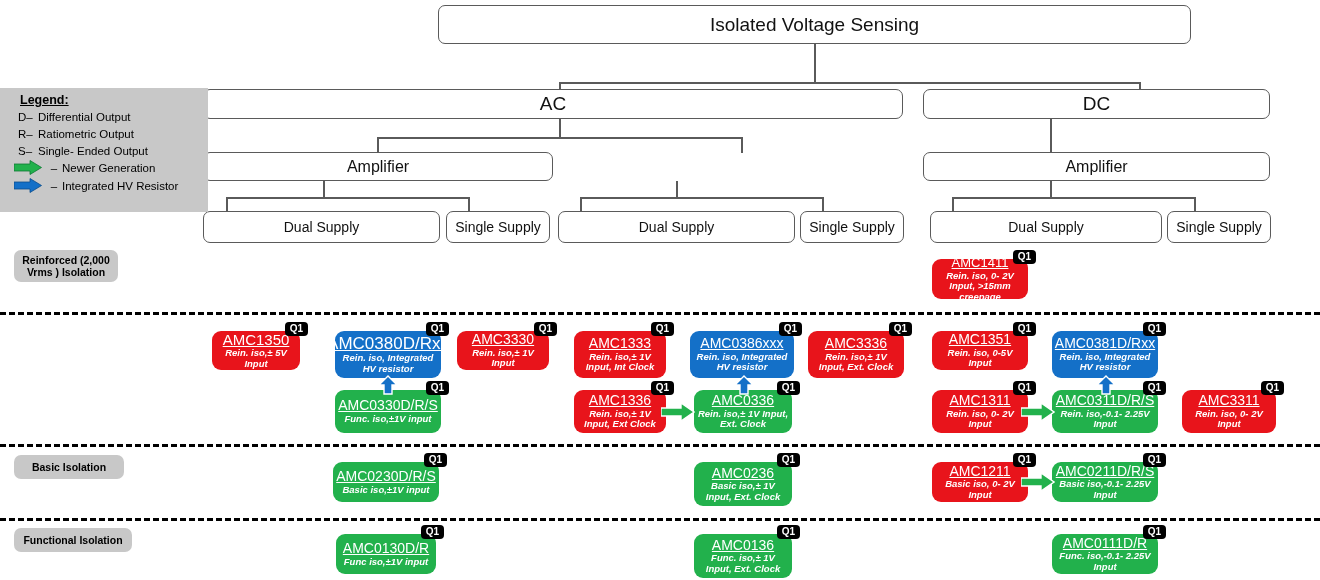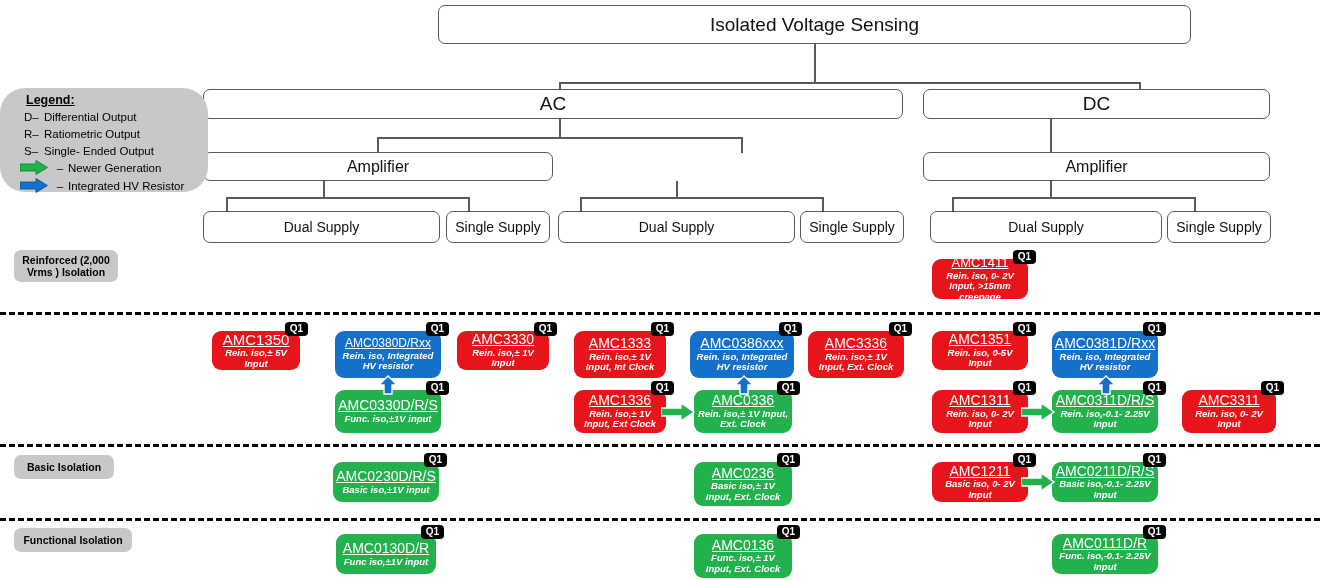--- a/index.html
+++ b/index.html
@@ -36,25 +36,24 @@
   
   .sep {
     position: absolute; left: 0; width: 1320px; height: 0;
     border-top: 3px dashed #000;
     z-index: 2;
   }
 
   
   #legend {
     position: absolute; left: 0; top: 88px;
-    width: 208px; height: 104px;
+    width: 208px; height: 124px;
     background: #c8c8c8;
     z-index: 6;
-    padding: 5px 0 0 18px;
-    border-radius: 25px;
+    padding: 5px 0 0 12px;
   }
   #legend .ltitle {
     font-size: 12.5px; font-weight: bold; color: #000;
     text-decoration: underline; margin-left: 8px;
   }
   #legend .lrow {
     font-size: 11.5px; color: #000; margin-top: 2px;
     display: flex; align-items: center; height: 15px;
   }
   #legend .lkey { width: 20px; margin-left: 6px; }
@@ -217,21 +216,21 @@
         <path d="M0 4 H16 V0.5 L27.5 7.5 L16 14.5 V11 H0 Z" fill="#1470c8" stroke="#0b4d8c" stroke-width="0.8"></path>
       </svg>
       <span class="legdash">–</span>
       <span class="ltext">Integrated HV Resistor</span>
     </div>
   </div>
 
   <div class="chip" style="left:14px; top:250px; width:104px; height:32px;">
     <span>Reinforced (2,000 Vrms ) Isolation</span>
   </div>
-  <div class="chip" style="left:14px; top:455px; width:100px; height:24px;">
+  <div class="chip" style="left:14px; top:455px; width:110px; height:24px;">
     <span>Basic Isolation</span>
   </div>
   <div class="chip" style="left:14px; top:528px; width:118px; height:24px;">
     <span>Functional Isolation</span>
   </div>
 
   <div class="sep" style="top:312px;"></div>
   <div class="sep" style="top:444px;"></div>
   <div class="sep" style="top:518px;"></div>
 
@@ -240,21 +239,21 @@
         <div class="pname" style="font-size: 13px;">AMC1411</div>
         <div class="pdesc" style="white-space: normal;">Rein. iso, 0- 2V Input, &gt;15mm creepage</div>
         <div class="qbadge">Q1</div>
       </div>
       <div class="pbox red" style="left: 212px; top: 331px; width: 88px; height: 39px;">
         <div class="pname" style="font-size: 15px;">AMC1350</div>
         <div class="pdesc" style="white-space: normal;">Rein. iso,± 5V Input</div>
         <div class="qbadge">Q1</div>
       </div>
       <div class="pbox blue" style="left: 335px; top: 331px; width: 106px; height: 47px;">
-        <div class="pname" style="font-size: 12px;">AMC0380D/Rxx</div>
+        <div class="pname" style="font-size: 17px;">AMC0380D/Rxx</div>
         <div class="pdesc" style="white-space: normal;">Rein. iso,  Integrated HV resistor</div>
         <div class="qbadge">Q1</div>
       </div>
       <div class="pbox green" style="left: 335px; top: 390px; width: 106px; height: 43px;">
         <div class="pname" style="font-size: 14px;">AMC0330D/R/S</div>
         <div class="pdesc" style="white-space: normal;">Func. iso,±1V input</div>
         <div class="qbadge">Q1</div>
       </div>
       <div class="pbox red" style="left: 457px; top: 331px; width: 92px; height: 39px;">
         <div class="pname" style="font-size: 14px;">AMC3330</div>

